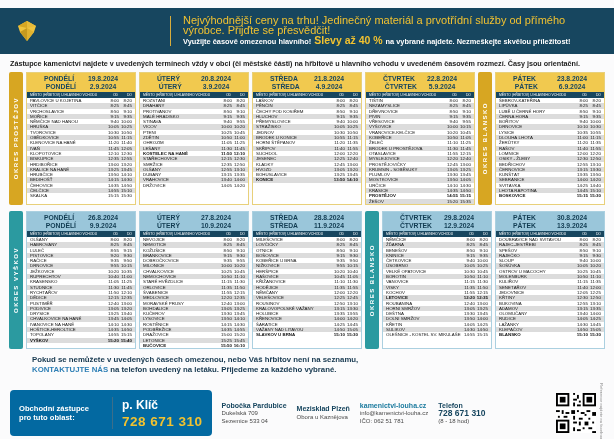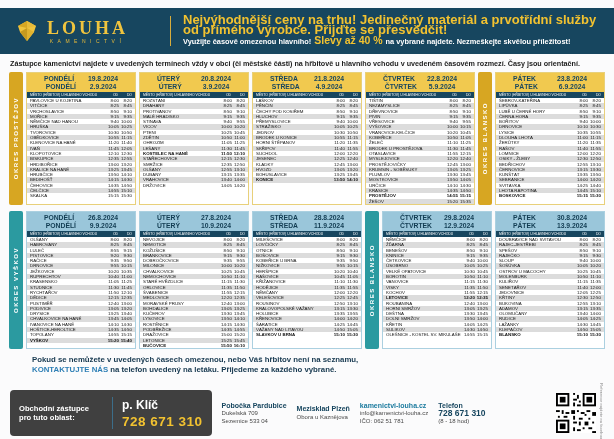--- a/index.html
+++ b/index.html
@@ -6,21 +6,21 @@
   .page{width:614px;height:439px;background:#fbfbfc;font-family:"Liberation Sans",sans-serif;
         position:relative;overflow:hidden;box-sizing:border-box;}
   
   .topbar{height:46px;margin-top:8px;background:#17465f;display:flex;align-items:center;padding:0 14px;box-sizing:border-box;}
   .logo{display:flex;align-items:center;gap:7px;width:152px;}
   .logotext{display:flex;flex-direction:column;align-items:center;}
   .brandname{font-family:"Liberation Serif",serif;font-size:18px;font-weight:bold;color:#f0c43e;letter-spacing:3px;line-height:18px;}
   .brandsub{font-size:5px;color:#e7ba39;letter-spacing:4.5px;margin-top:1px;}
   .vdiv{width:1px;height:30px;background:#d8ad3c;margin:0 12px 0 4px;}
   .promo{flex:1;}
-  .p1{font-size:13px;font-weight:bold;color:#f2c230;line-height:10px;}
+  .p1{font-size:11px;font-weight:normal;color:#f2c230;line-height:10px;}
   .p2{font-size:7.4px;font-weight:bold;color:#ffffff;line-height:11px;}
   .p2 .hl{font-size:10.5px;color:#f2c230;margin:12px 3px;}
   
   .intro{margin:5px 10px 4px;text-align:left;font-size:7.2px;font-weight:bold;color:#1c1c1c;}
   
   .sched{padding:0 9px;}
   .band{display:flex;gap:3px;margin-bottom:6px;align-items:stretch;}
   .daytable{flex:1;background:#fff;border:1px solid #ddd;display:flex;flex-direction:column;}
   .gold .daytable{border-color:#e8d07a;}
   .blue .daytable{border-color:#abd0e0;}
@@ -40,21 +40,21 @@
   .r{display:flex;font-size:4.4px;line-height:5.3px;padding:0 3px;color:#111;}
   .r.alt{background:#dcdcdc;}
   .r.b{font-weight:bold;}
   .rn{flex:1;overflow:hidden;white-space:nowrap;}
   .rt{width:13px;text-align:right;}
   
   .note{margin:2px 10px 6px 32px;font-size:7.8px;font-weight:bold;color:#16384f;line-height:10px;}
   .n2hl{color:#2e7fb5;}
   
   .footer{display:flex;align-items:center;gap:10px;padding:2px 10px 0;}
-  .repbox{background:#404040;border-radius:4px;display:flex;align-items:center;padding:5px 9px;gap:9px;height:46px;box-sizing:border-box;}
+  .repbox{background:#0369a1;border-radius:4px;display:flex;align-items:center;padding:5px 9px;gap:9px;height:46px;box-sizing:border-box;}
   .replabel{width:84px;font-size:7.6px;font-weight:bold;color:#fff;line-height:9.5px;}
   .repdiv{width:1px;height:32px;background:#3c6e8a;}
   .repname{font-size:12px;color:#fff;font-weight:bold;margin-bottom:2px;}
   .repphone{font-size:13.5px;font-weight:bold;color:#f2c230;letter-spacing:.5px;}
   .fcol{font-size:6px;color:#4a4a4a;line-height:7.6px;}
   .fcol .ft{font-size:7px;font-weight:bold;color:#17465f;margin-bottom:1px;}
   .fcol.web .ft{color:#1b7a9e;}
   .fcol .fnum{font-size:8.5px;font-weight:bold;color:#17465f;}
   .qrwrap{margin-left:auto;display:flex;align-items:center;gap:3px;}
   .qrcap{writing-mode:vertical-rl;font-size:4.2px;color:#888;line-height:5px;}
@@ -66,24 +66,20 @@
 
   <header class="topbar">
     <div class="logo">
       <svg width="26" height="26" viewBox="0 0 26 26">
         <polygon points="4,8 13,3 22,8 20,14 13,23 6,14" fill="#f0c43e"></polygon>
         <polygon points="4,8 13,3 13,10" fill="#d7a622"></polygon>
         <polygon points="13,10 22,8 13,3" fill="#e7ba39"></polygon>
         <polygon points="6,14 13,10 13,23" fill="#c69a1f"></polygon>
         <polygon points="13,23 13,10 20,14" fill="#e0b22f"></polygon>
       </svg>
-      <div class="logotext">
-        <div class="brandname">LOUHA</div>
-        <div class="brandsub">KAMENICTVÍ</div>
-      </div>
     </div>
     <div class="vdiv"></div>
     <div class="promo">
       <div class="p1">Nejvýhodnější ceny na trhu! Jedinečný materiál a prvotřídní služby od přímého výrobce. Přijďte se přesvědčit!</div>
       <div class="p2"><span>Využijte časově omezenou hlavního!</span><span class="hl">Slevy až 40 %</span><span>na vybrané najdete. Nezmeškejte skvělou příležitost!</span></div>
     </div>
   </header>
 
   <p class="intro">Zástupce kamenictví najdete v uvedených termínech vždy v obci (či městské části) na hřbitově u hlavního vchodu v uvedeném časovém rozmezí. Časy jsou orientační.</p>
 

